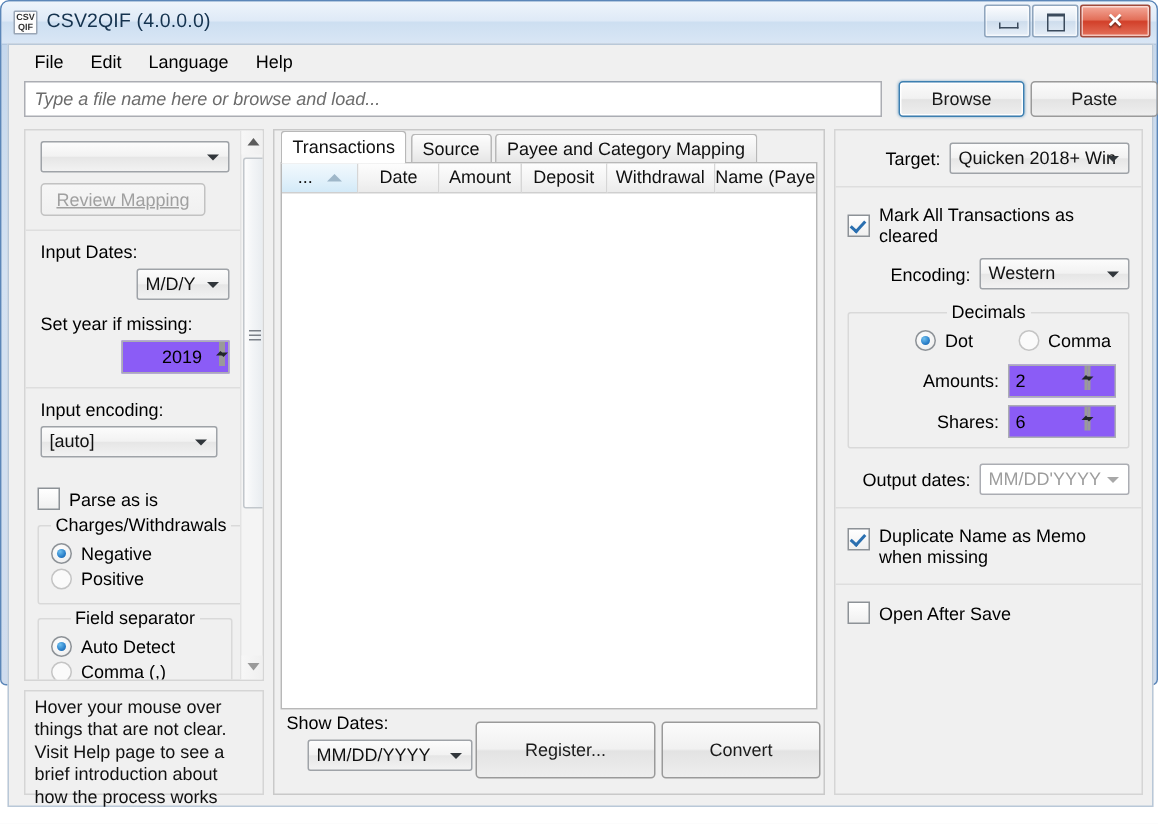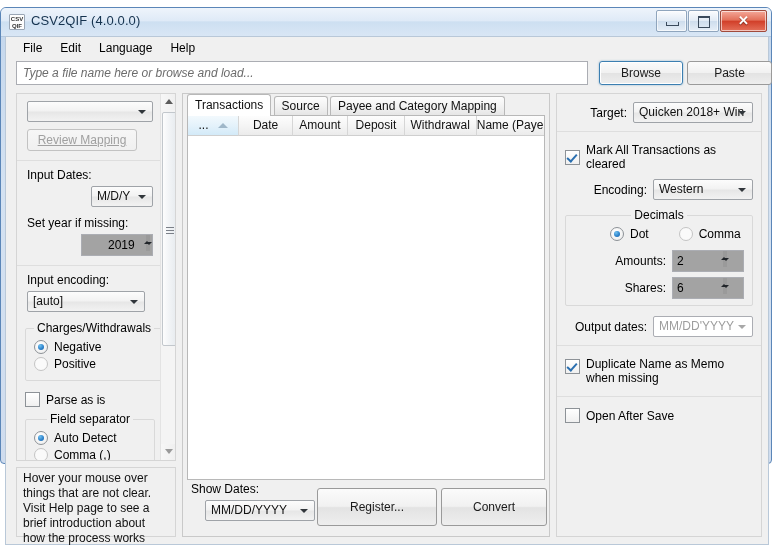--- a/index.html
+++ b/index.html
@@ -10,21 +10,21 @@
     width: 772px; height: 549px;
     font-family: "Liberation Sans", sans-serif;
     font-size: 12px;
     color: #000000;
     overflow: hidden;
   }
 
   
   .window {
     position: absolute;
-    left: 0; top: 7px;
+    left: 0; top: 0;
     width: 772px; height: 457px;
     box-sizing: border-box;
     background: linear-gradient(to bottom, #c3d6ec 0%, #d4e2f2 40%, #cfdcee 100%);
     border: 1px solid #5b86b8;
     border-radius: 6px 6px 4px 4px;
     padding: 0;
   }
   .titlebar {
     position: absolute;
     left: 0; top: 0; right: 0; height: 28px;
@@ -201,21 +201,21 @@
     margin-top: 7px;
     color: #a0a0a0;
     border-color: #c2c2c2;
     background: linear-gradient(to bottom, #f6f6f6 0%, #f0f0f0 100%);
     text-decoration: underline;
   }
   .spin-wrap {
     position: relative; display: inline-block;
     width: 72px; height: 22px;
     border: 1px solid #abadb3;
-    background: #a3a3a3;
+    background: #8b5cf6;
     box-sizing: border-box;
     vertical-align: middle;
   }
   .spin-wrap input {
     border: none; outline: none;
     width: 48px; height: 20px;
     font-family: "Liberation Sans", sans-serif;
     font-size: 12px;
     padding: 0 4px;
     box-sizing: border-box;
@@ -491,44 +491,44 @@
               </span>
             </span>
           </div>
         </div>
 
         <div class="opt-group nb">
           <div class="label">Input encoding:</div>
           <div class="combo" style="margin-top:4px;width:118px;">
             <span>[auto]</span>
             <span class="arrow"></span>
+          </div>
+        </div>
+
+        <div style="padding:8px 8px 0 8px;">
+          <div class="check-row">
+            <span class="checkbox"></span>
+            <span>Parse as is</span>
           </div>
         </div>
 
         <div style="padding:0 8px;">
           <fieldset class="gbox">
             <legend>Charges/Withdrawals</legend>
             <div class="radio-row">
               <span class="radio on"></span>
               <span>Negative</span>
             </div>
             <div class="radio-row">
               <span class="radio off"></span>
               <span>Positive</span>
             </div>
           </fieldset>
         </div>
 
-        <div style="padding:8px 8px 0 8px;">
-          <div class="check-row">
-            <span class="checkbox"></span>
-            <span>Parse as is</span>
-          </div>
-        </div>
-
         <div style="padding:2px 8px 0 8px;">
           <fieldset class="gbox">
             <legend>Field separator</legend>
             <div class="radio-row">
               <span class="radio on"></span>
               <span>Auto Detect</span>
             </div>
             <div class="radio-row">
               <span class="radio off"></span>
               <span>Comma (,)</span>

